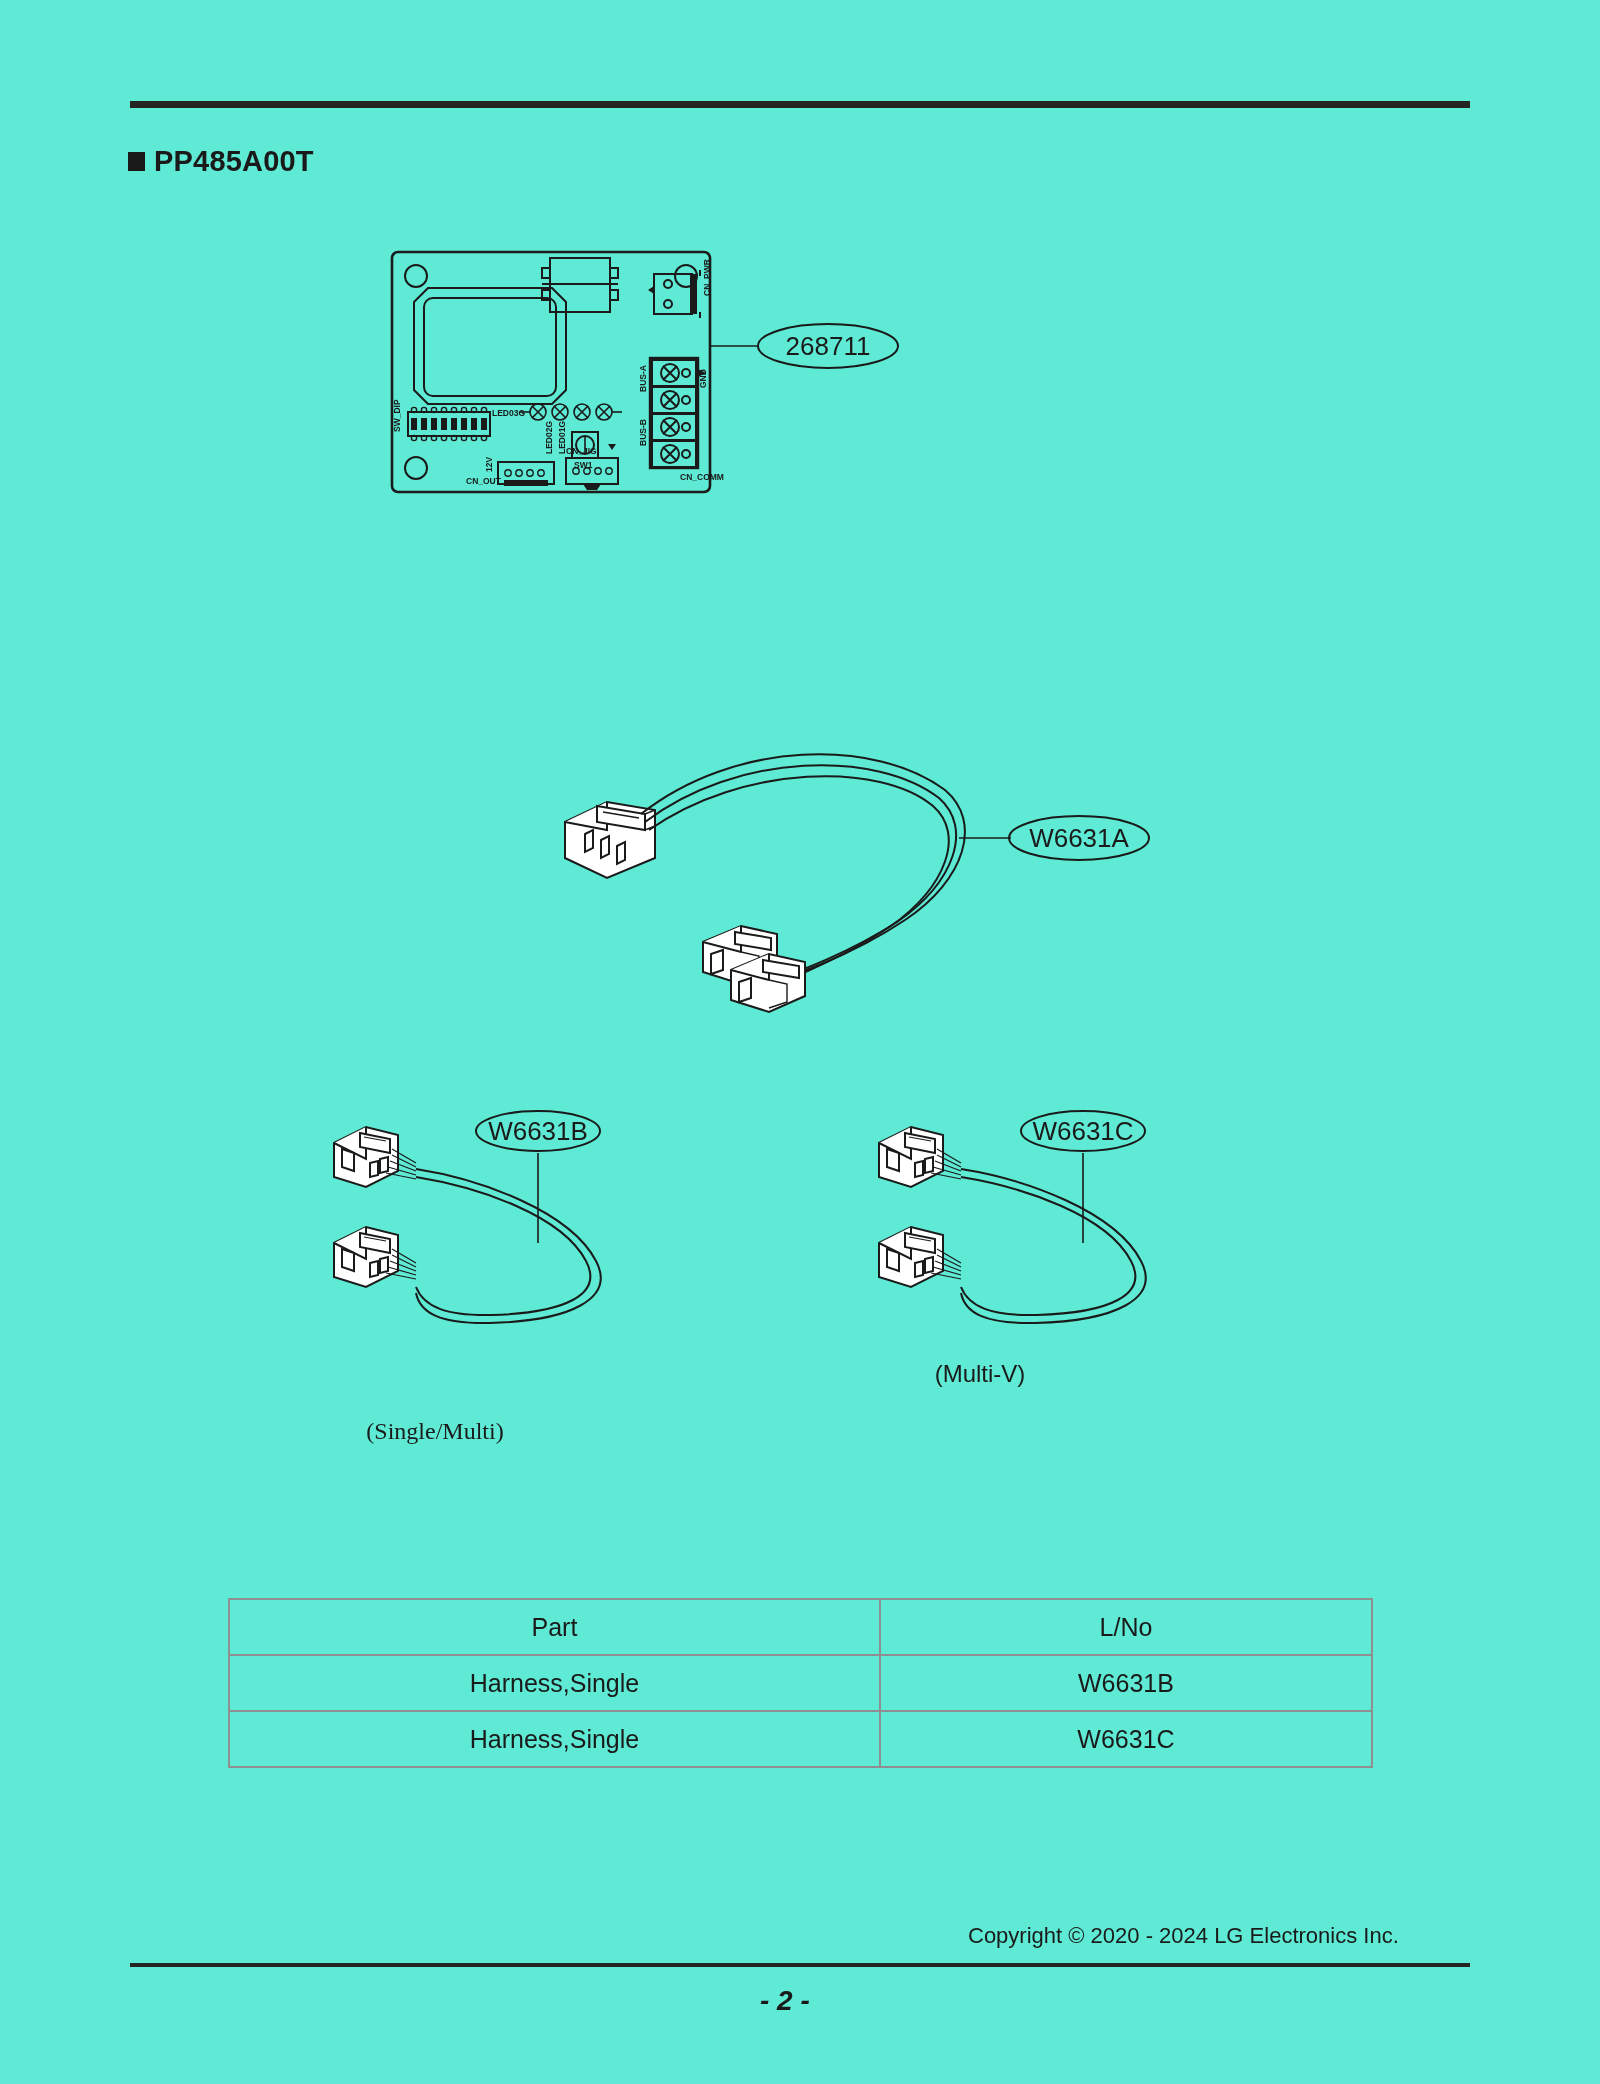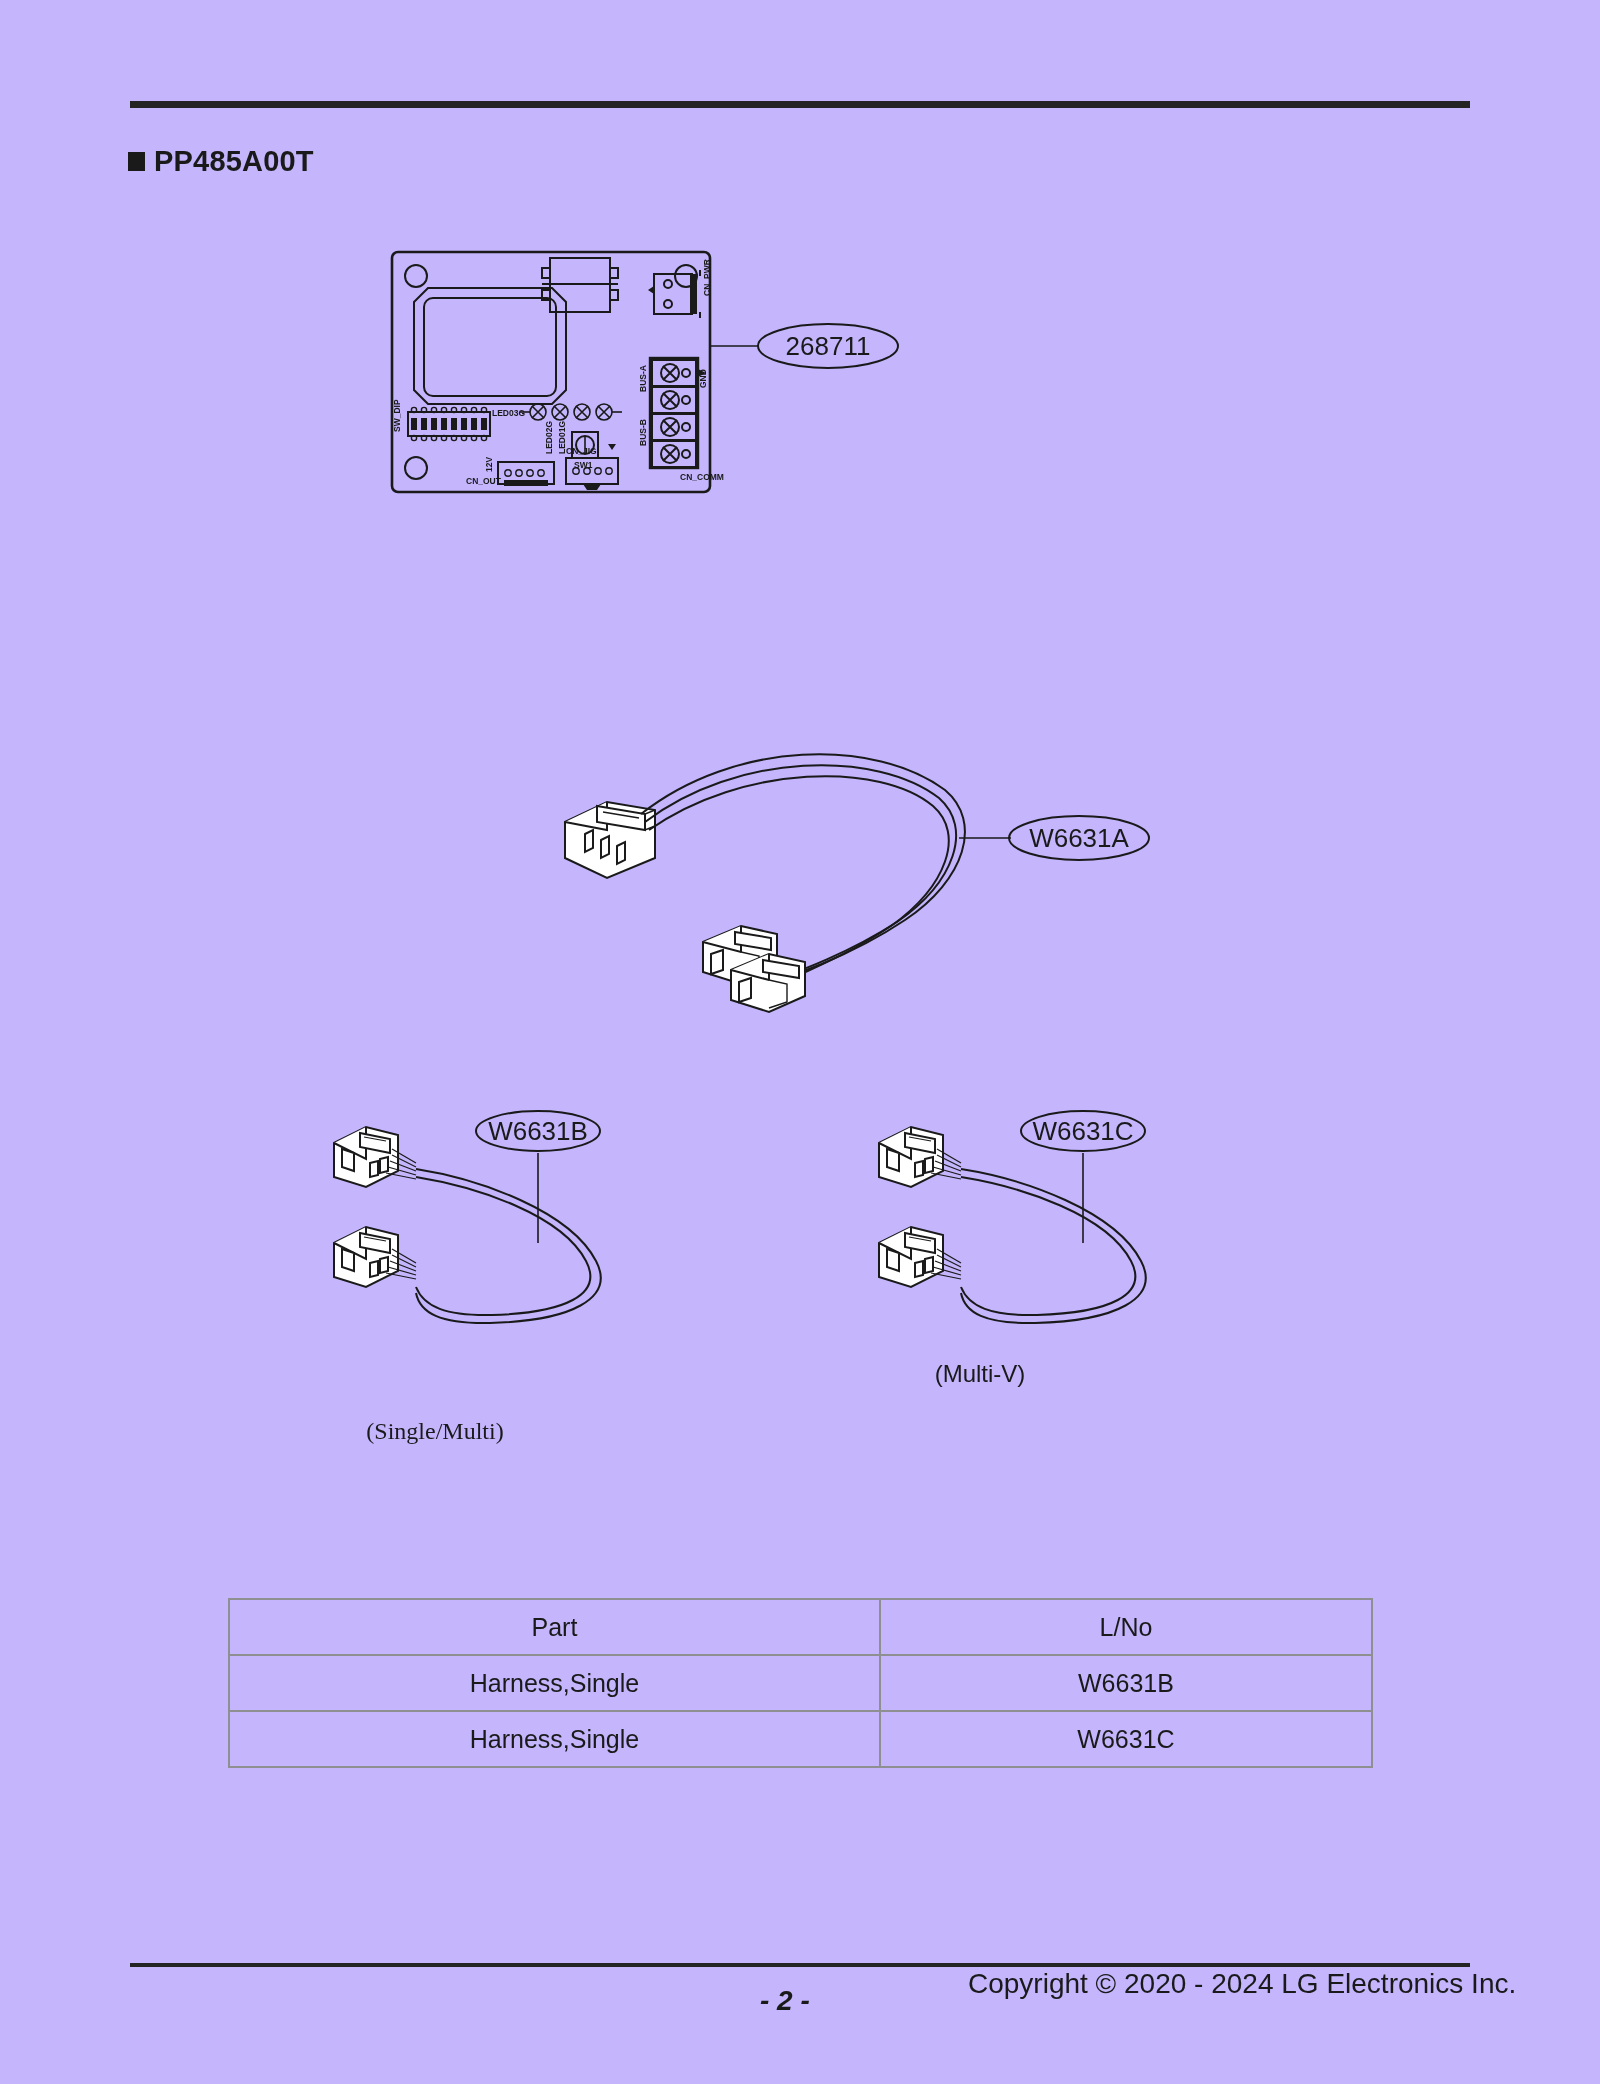--- a/index.html
+++ b/index.html
@@ -9,21 +9,21 @@
   }
   body {
     font-family: "Liberation Sans", sans-serif;
     color: #1a1a1a;
   }
   .page {
     position: relative;
     width: 1600px;
     height: 2084px;
     margin: 0 auto;
-    background: #c4b5fd;
+    background: #5eead4;
     overflow: hidden;
   }
 
   
   .header-rule {
     position: absolute;
     left: 130px;
     top: 101px;
     width: 1340px;
     height: 7px;
@@ -111,22 +111,22 @@
     left: 760px;
     top: 1985px;
     font-size: 28px;
     font-weight: bold;
     font-style: italic;
     color: #1a1a1a;
   }
   .copyright {
     position: absolute;
     left: 968px;
-    top: 1964px;
-    font-size: 28px;
+    top: 1920px;
+    font-size: 22px;
     line-height: 1.45;
     color: #1a1a1a;
     white-space: nowrap;
   }
 </style>
 </head>
 <body>
 
 <div class="page">
 

